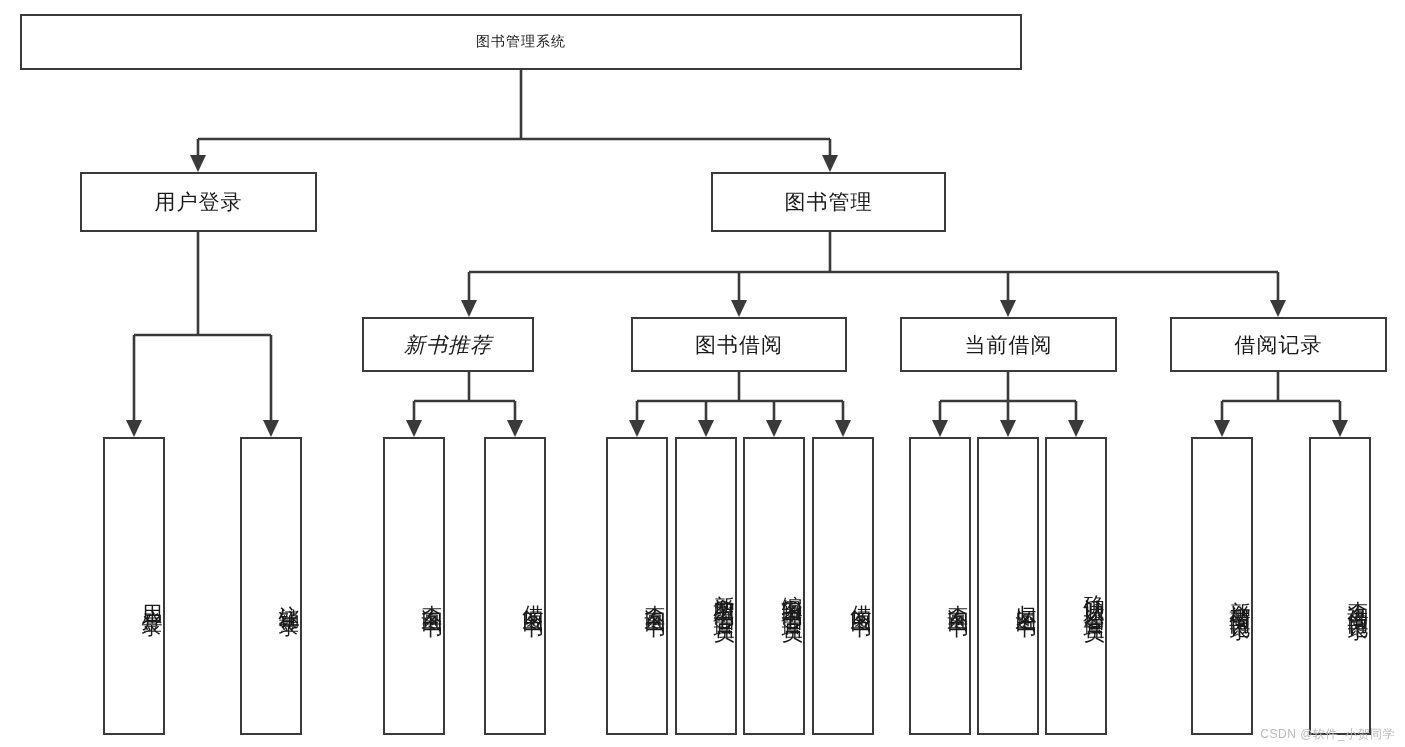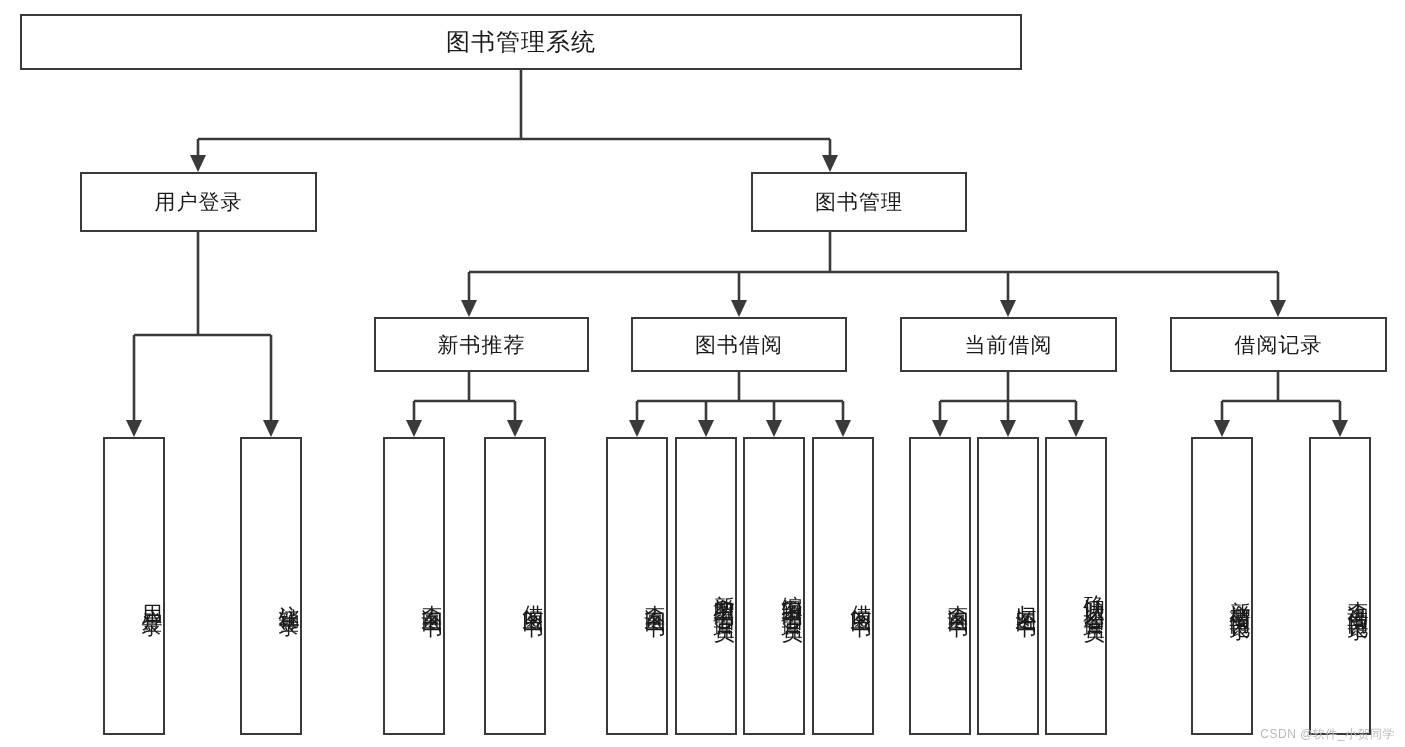--- a/index.html
+++ b/index.html
@@ -22,21 +22,21 @@
     display:flex;
     align-items:center;
     justify-content:center;
     text-align:center;
   }
   .node.h-node{
     font-size:21px;
     letter-spacing:1px;
   }
   .node.root{
-    font-size:24px;
+    font-size:14px;
     letter-spacing:1px;
   }
   .node.leaf{
     writing-mode:vertical-rl;
     text-orientation:upright;
     font-size:21px;
     letter-spacing:4px;
     align-items:flex-start;
     justify-content:center;
     padding-top:20px;
@@ -137,25 +137,25 @@
     <polygon class="arrowhead" points="1332,420 1348,420 1340,437"></polygon>
   </svg>
 
   <div class="node root" style="left:20px;top:14px;width:1002px;height:56px;">
     <span class="lbl">图书管理系统</span>
   </div>
 
   <div class="node h-node" style="left:80px;top:172px;width:237px;height:60px;">
     <span class="lbl">用户登录</span>
   </div>
-  <div class="node h-node" style="left:711px;top:172px;width:216px;height:60px;margin-left:40px;">
+  <div class="node h-node" style="left:711px;top:172px;width:235px;height:60px;">
     <span class="lbl">图书管理</span>
   </div>
 
-  <div class="node h-node" style="left:374px;top:317px;width:215px;height:55px;">
+  <div class="node h-node" style="left:362px;top:317px;width:172px;height:55px;font-style:italic;">
     <span class="lbl">新书推荐</span>
   </div>
   <div class="node h-node" style="left:631px;top:317px;width:216px;height:55px;align-items:center;">
     <span class="lbl">图书借阅</span>
   </div>
   <div class="node h-node" style="left:900px;top:317px;width:217px;height:55px;">
     <span class="lbl">当前借阅</span>
   </div>
   <div class="node h-node" style="left:1170px;top:317px;width:217px;height:55px;">
     <span class="lbl">借阅记录</span>

